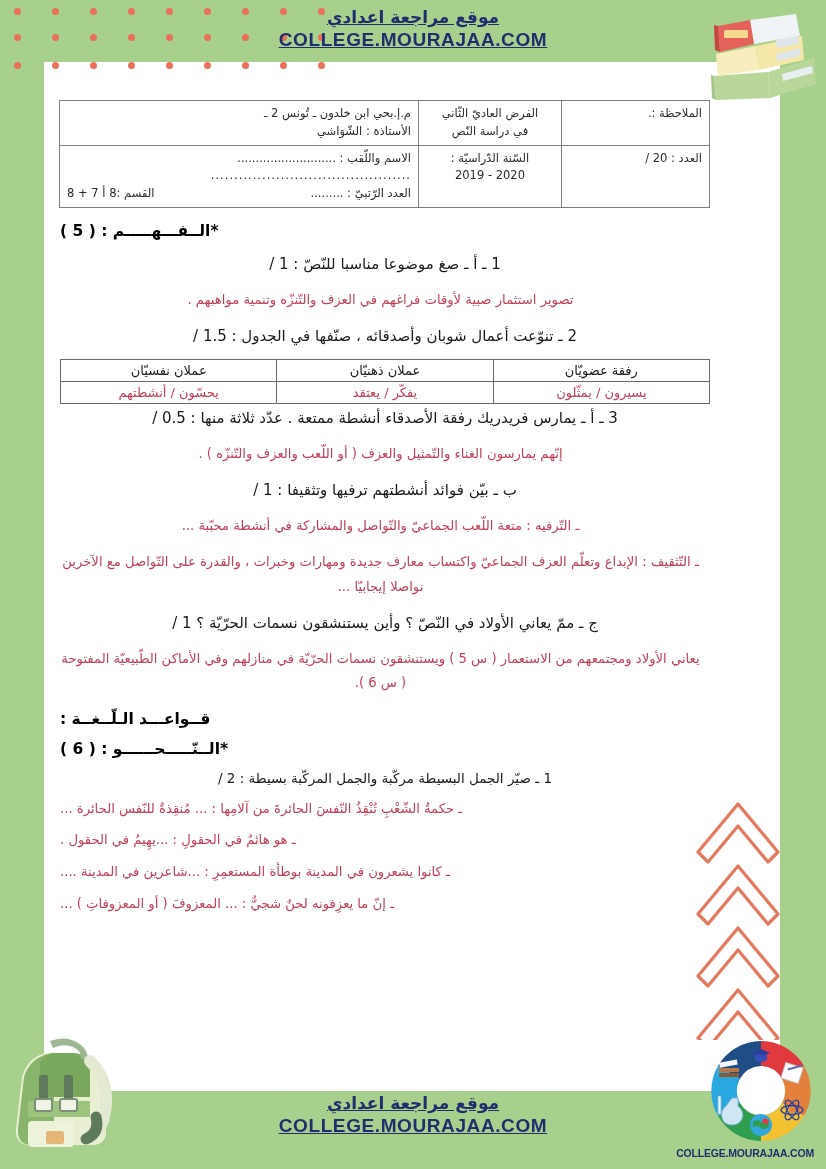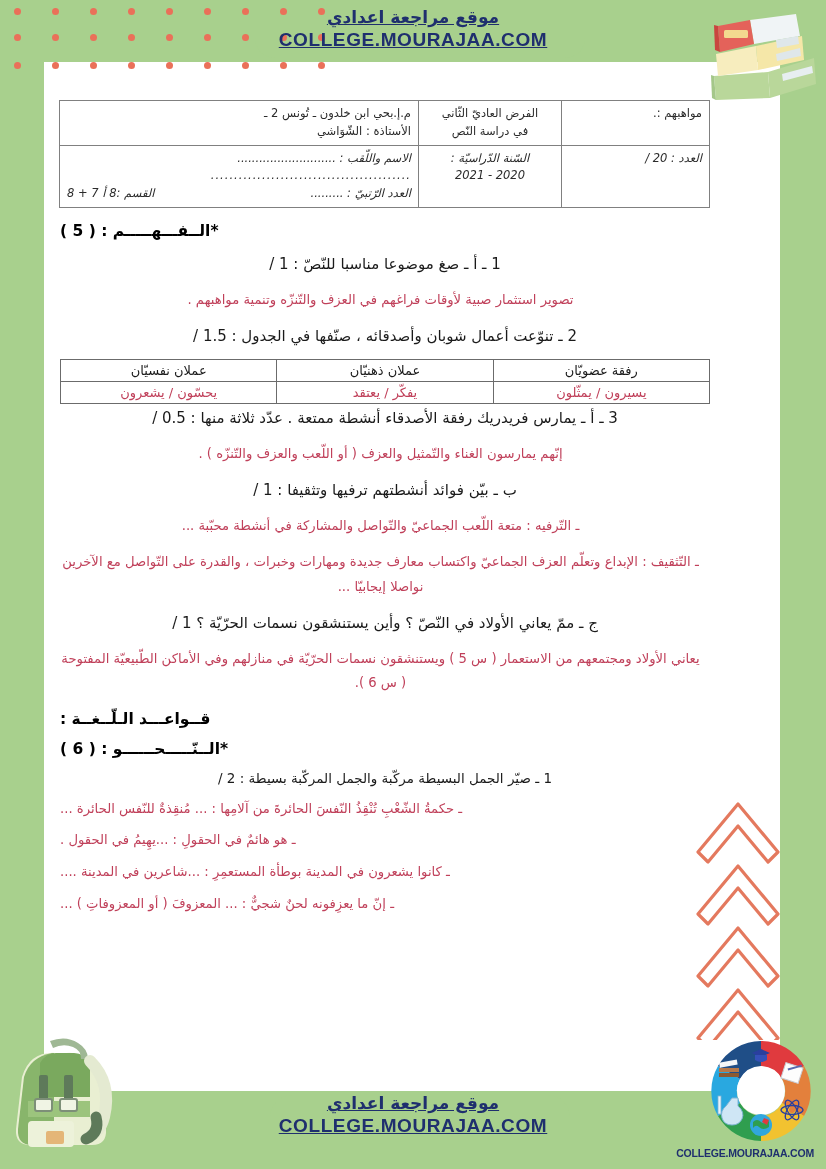--- a/index.html
+++ b/index.html
@@ -105,21 +105,21 @@
     width:650px; border-collapse:collapse; margin-bottom:4px;
     table-layout:fixed;
   }
   table.hdr-table td {
     border:1px solid #808080; padding:4px 7px; vertical-align:top;
     font-size:11.5px; line-height:1.55; color:#2b2b2b;
   }
   .c-note { width:148px; }
   .c-mid  { width:143px; text-align:center; }
   .c-main { width:359px; }
-  .row2 td { height:44px;font-style:italic; }
+  .row2 td { height:44px; }
   .rtl-right { text-align:right; }
   .mini-dots { letter-spacing:1px; }
   .spread { display:flex; justify-content:space-between; }
 
   h2.section {
     text-align:left; font-size:15.5px; font-weight:bold;
     margin:14px 0 12px 0; color:#000; letter-spacing:0.5px;
   }
   h2.section.sub { margin:6px 0 12px 0; }
 
@@ -283,38 +283,38 @@
   <div class="ar">موقع مراجعة اعدادي</div>
   <div class="url">COLLEGE.MOURAJAA.COM</div>
 </div>
 
 <div class="doc">
 
   <table class="hdr-table">
     <tbody>
         <tr>
       <td class="c-note">
-        <span>مواهبهم :.</span>
+        <span>الملاحظة :.</span>
       </td>
       <td class="c-mid">
         <div>الفرض العاديّ الثّاني</div>
         <div>في دراسة النّص</div>
       </td>
       <td class="c-main rtl-right">
         <div>م.إ.بحي ابن خلدون ـ تُونس 2 ـ</div>
         <div>الأستاذة : الشّوَاشي</div>
       </td>
     </tr>
     <tr class="row2">
       <td class="c-note">
         <span>العدد :  20 /</span>
       </td>
       <td class="c-mid">
         <div>السّنة الدّراسيّة :</div>
-        <div>2020 - 2021</div>
+        <div>2020 - 2019</div>
       </td>
       <td class="c-main rtl-right">
         <div>الاسم واللّقب : ...........................</div>
         <div class="mini-dots">...........................................</div>
         <div class="spread">
           <span>العدد الرّتبيّ : .........</span>
           <span>القسم :8 أ 7 + 8</span>
         </div>
       </td>
     </tr>
@@ -331,21 +331,21 @@
   <table class="grid">
     <tbody>
         <tr>
       <th>رفقة عضويّان</th>
       <th>عملان ذهنيّان</th>
       <th>عملان نفسيّان</th>
     </tr>
     <tr>
       <td>يسيرون / يمثّلون</td>
       <td>يفكّر / يعتقد</td>
-      <td>يحسّون / يشعرون</td>
+      <td>يحسّون / أنشطتهم</td>
     </tr>
   </tbody>
     </table>
 
   <p class="q center-ish">3  ـ   أ ـ يمارس فريدريك رفقة الأصدقاء أنشطة ممتعة . عدّد ثلاثة منها : 0.5 /</p>
   <p class="ans">إنّهم يمارسون الغناء والتّمثيل والعزف ( أو اللّعب والعزف والتّنزّه ) .</p>
 
   <p class="q center-ish">ب ـ بيّن فوائد أنشطتهم ترفيها وتثقيفا : 1 /</p>
   <p class="ans">ـ التّرفيه : متعة اللّعب الجماعيّ والتّواصل والمشاركة في أنشطة محبّبة ...</p>
   <p class="ans">ـ التّثقيف : الإبداع وتعلّم العزف الجماعيّ واكتساب معارف جديدة ومهارات وخبرات ، والقدرة على التّواصل مع الآخرين نواصلا إيجابيّا ...</p>

